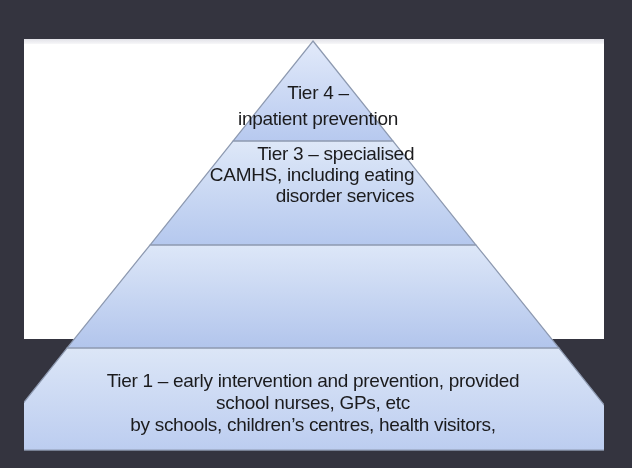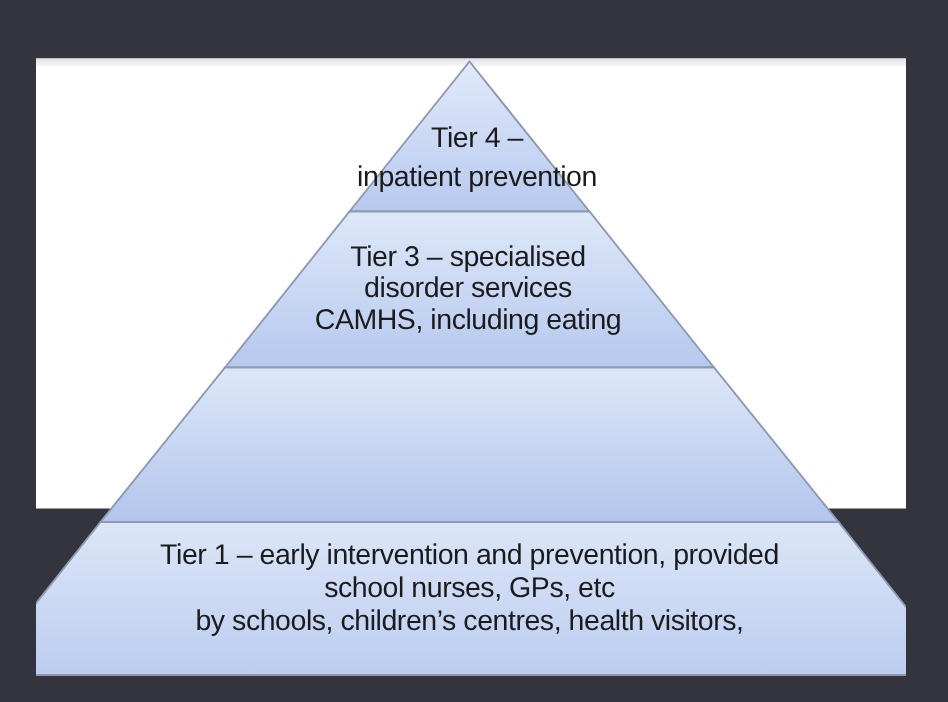--- a/index.html
+++ b/index.html
@@ -44,23 +44,23 @@
   .tier-text {
     position: absolute;
     transform: translateX(-50%);
     text-align: center;
     white-space: nowrap;
     color: #1b1b1d;
     font-size: 19px;
     letter-spacing: -0.3px;
   }
   .tier4-text { left: 294px; top: 41px;  line-height: 26px; }
-  .tier3-text { left: 288px; top: 122px; line-height: 21px; }
+  .tier3-text { left: 288px; top: 104px; line-height: 21px; text-align: right; }
   .tier2-text { left: 292px; top: 239px; line-height: 20px; }
-  .tier1-text { left: 289px; top: 321px; line-height: 22px; }
+  .tier1-text { left: 289px; top: 331px; line-height: 22px; }
 </style>
 </head>
 <body>
 
 <div class="stage">
   <div class="panel">
     <div class="panel-topstrip"></div>
 
     <svg class="pyramid-svg" viewBox="0 0 580 412">
       <defs>
@@ -87,22 +87,22 @@
       <polygon points="43,309 535,309 616,411 -38,411" fill="url(#g1)" stroke="#8d99b0" stroke-width="1.25"></polygon>
     </svg>
 
     <div class="tier-text tier4-text">
       <div>Tier 4 –</div>
       <div>inpatient prevention</div>
     </div>
 
     <div class="tier-text tier3-text">
       <div>Tier 3 – specialised</div>
+      <div>CAMHS, including eating</div>
       <div>disorder services</div>
-      <div>CAMHS, including eating</div>
     </div>
 
 
     <div class="tier-text tier1-text">
       <div>Tier 1 – early intervention and prevention, provided</div>
       <div>school nurses, GPs, etc</div>
       <div>by schools, children’s centres, health visitors,</div>
     </div>
   </div>
 </div>

